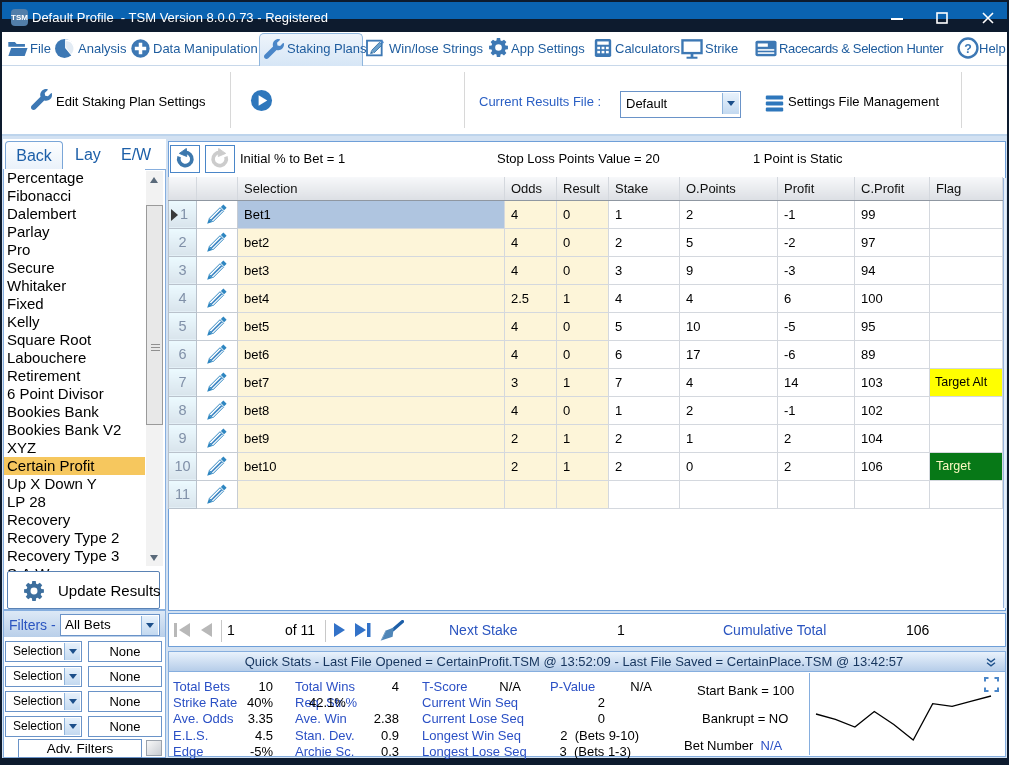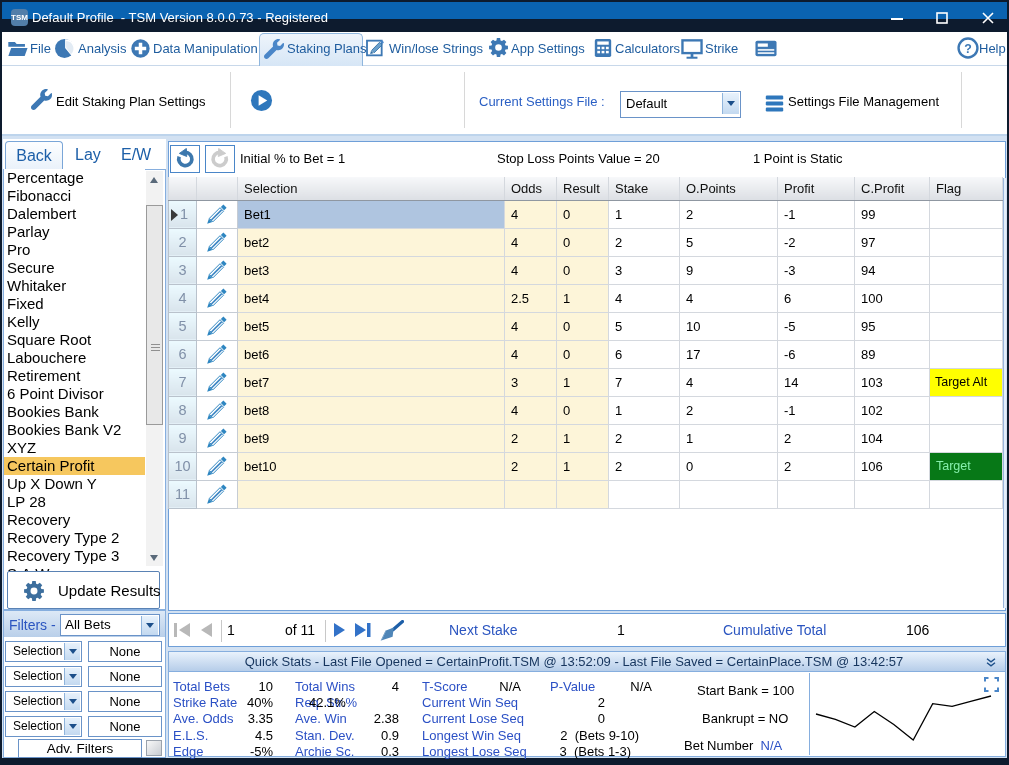--- a/index.html
+++ b/index.html
@@ -48,21 +48,21 @@
 table{border-collapse:collapse;table-layout:fixed;font-size:13px}
 #tbl{left:168px;top:177px}
 td,th{border:1px solid #d4d8de;overflow:hidden;white-space:nowrap;padding:0 0 0 6px;text-align:left;font-weight:normal}
 th{background:linear-gradient(#f7f8fa,#dcdfe4);border-bottom:1px solid #8f97a1;border-top:none;font-size:13px;color:#101010;height:22px}
 tr.dr{height:28px}
 td.rn{background:linear-gradient(#ecfaff,#d9e4ec);color:#8090a8;text-align:center;padding:0;border:1px solid #b9c2cc;font-size:14.5px}
 td.ed{padding:0;text-align:center;border:1px solid #c6ccd4}
 .cream{background:#fdf5d9}
 .selc{background:#afc5e0}
 .flagY{background:#ffff00;font-size:12.5px;padding-left:5px}
-.flagG{background:#077817;color:#86efac;font-size:12.5px;}
+.flagG{background:#077817;color:#fef9c3;font-size:12.5px;}
 #rscroll{left:1003px;top:178px;width:3px;height:430px;background:#e4eefa;border-left:1px solid #9ab6dc}
 
 #navpanel{left:168px;top:613px;width:838px;height:34px;background:#fff;border:1px solid #6f9fd8}
 .nsep{top:6px;width:1px;height:22px;background:#c8c8c8;position:absolute}
 .ntxt{font-size:14px;position:absolute;top:0;height:32px;line-height:32px;white-space:nowrap}
 .nblue{color:#2b55c0}
 
 #qshead{left:168px;top:651px;width:838px;height:21px;background:linear-gradient(#e9f2fc,#b6cde9);border:1px solid #86aede;color:#16355e;font-size:13px;text-align:center;line-height:20px;padding-right:26px}
 #qsbody{left:168px;top:672px;width:838px;height:85px;background:#fff;border:1px solid #86aede;border-top:none}
 .ql{position:absolute;font-size:13px;color:#2b50c5;white-space:nowrap}
@@ -157,39 +157,40 @@
       <rect x="10.5" y="16" width="3" height="4" fill="#3d78b4"></rect>
       <rect x="6" y="19.5" width="12" height="2.2" fill="#3d78b4"></rect>
     </svg>
   <div class="mi abs" style="left:703px">Strike</div>
   <svg class="abs micon" style="left:753px;top:8px" width="22" height="17" viewBox="0 0 24 18">
       <rect x="0.5" y="0.5" width="23" height="17" rx="2" fill="#3d78b4"></rect>
       <rect x="3" y="3.5" width="11" height="3.6" fill="#fff"></rect>
       <rect x="3" y="9.5" width="18" height="2" fill="#fff" opacity="0.85"></rect>
       <rect x="3" y="13" width="18" height="2" fill="#fff" opacity="0.85"></rect>
     </svg>
+  <div class="mi abs" style="left:777px;letter-spacing:-0.35px">Racecards &amp; Selection Hunter</div>
   <svg class="abs micon" style="left:955px;top:5px" width="22" height="22" viewBox="0 0 24 24">
       <circle cx="12" cy="12" r="10.3" fill="#fff" stroke="#3d78b4" stroke-width="2.6"></circle>
       <text x="12" y="17" font-size="13.5" font-weight="bold" fill="#3d78b4" text-anchor="middle" font-family="Liberation Sans">?</text>
     </svg>
   <div class="mi abs" style="left:977px">Help</div>
 </div>
 
 <div id="toolbar" class="abs">
   <svg class="abs" style="left:29px;top:23px" width="21" height="21" viewBox="0 0 512 512">
       <use href="#wrench" fill="#3d78b4"></use>
     </svg>
   <div class="tlab abs" style="left:54px">Edit Staking Plan Settings</div>
   <div class="tsep abs" style="left:228px"></div>
   <svg class="abs" style="left:248px;top:23px" width="23" height="23" viewBox="0 0 24 24">
       <circle cx="12" cy="12" r="11" fill="#2e77bc"></circle>
       <path d="M9 6.5 L18 12 L9 17.5 Z" fill="#fff"></path>
     </svg>
   <div class="tsep abs" style="left:462px"></div>
-  <div class="tlab tblue abs" style="left:477px">Current Settings File :</div>
+  <div class="tlab tblue abs" style="left:477px">Current Results File :</div>
   <div class="abs bluebox" style="left:618px;top:25px;width:121px;height:27px">
      <div class="abs" style="left:5px;top:0;line-height:23px;font-size:13px">Default</div>
      <div class="abs dbtn" style="right:1px;top:1px;width:17px;height:21px">
         <div class="dtri abs" style="left:4px;top:8px"></div>
       </div>
   </div>
   <svg class="abs" style="left:763px;top:28px" width="19" height="19" viewBox="0 0 24 24">
       <g fill="#2e77bc">
         <rect x="1" y="2" width="22" height="5" rx="1.5"></rect>
         <rect x="1" y="9.5" width="22" height="5" rx="1.5"></rect>

